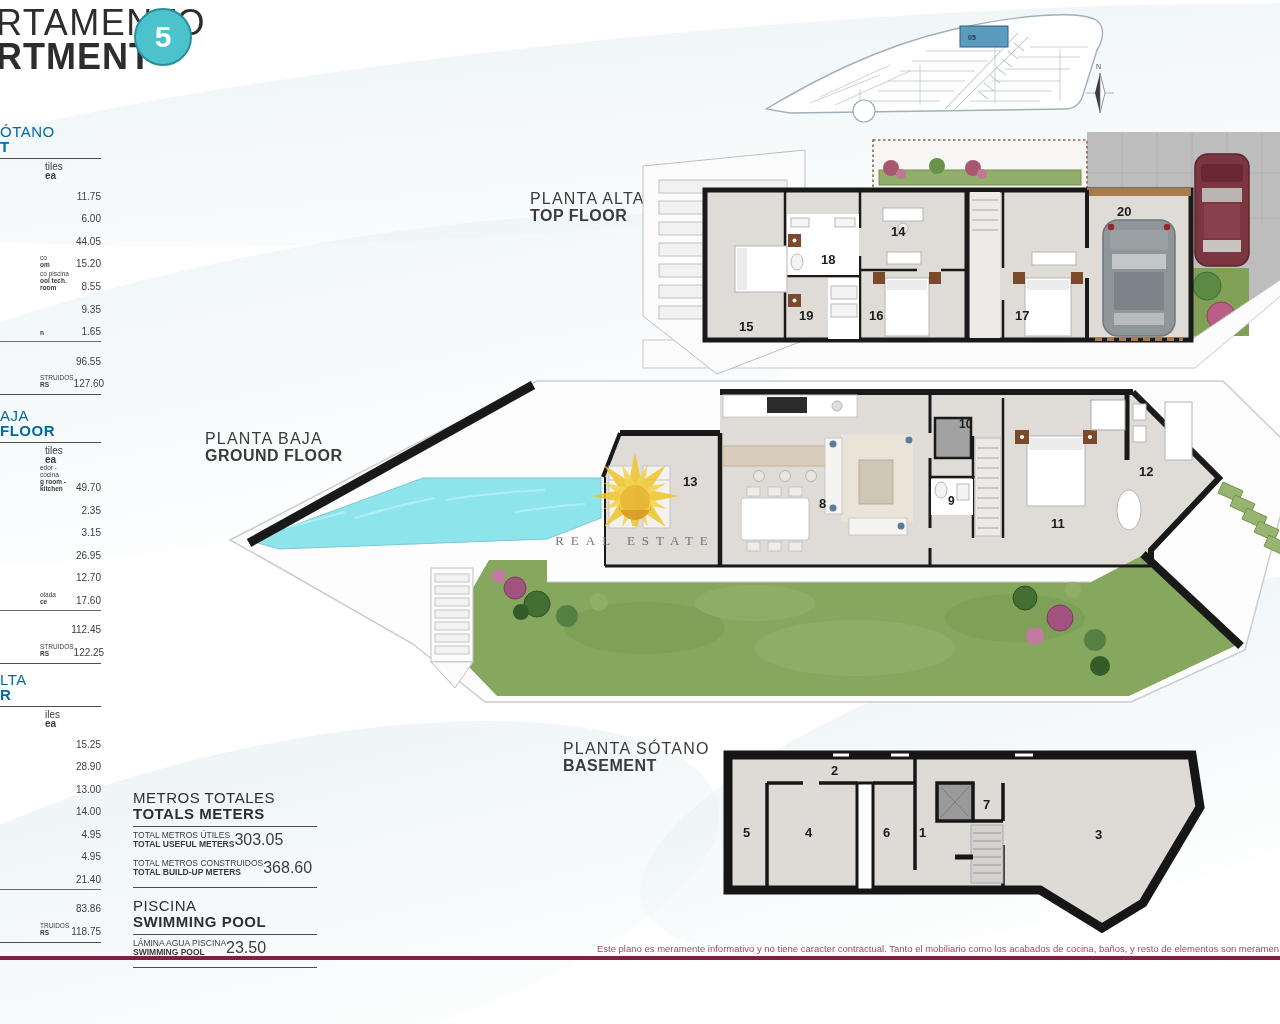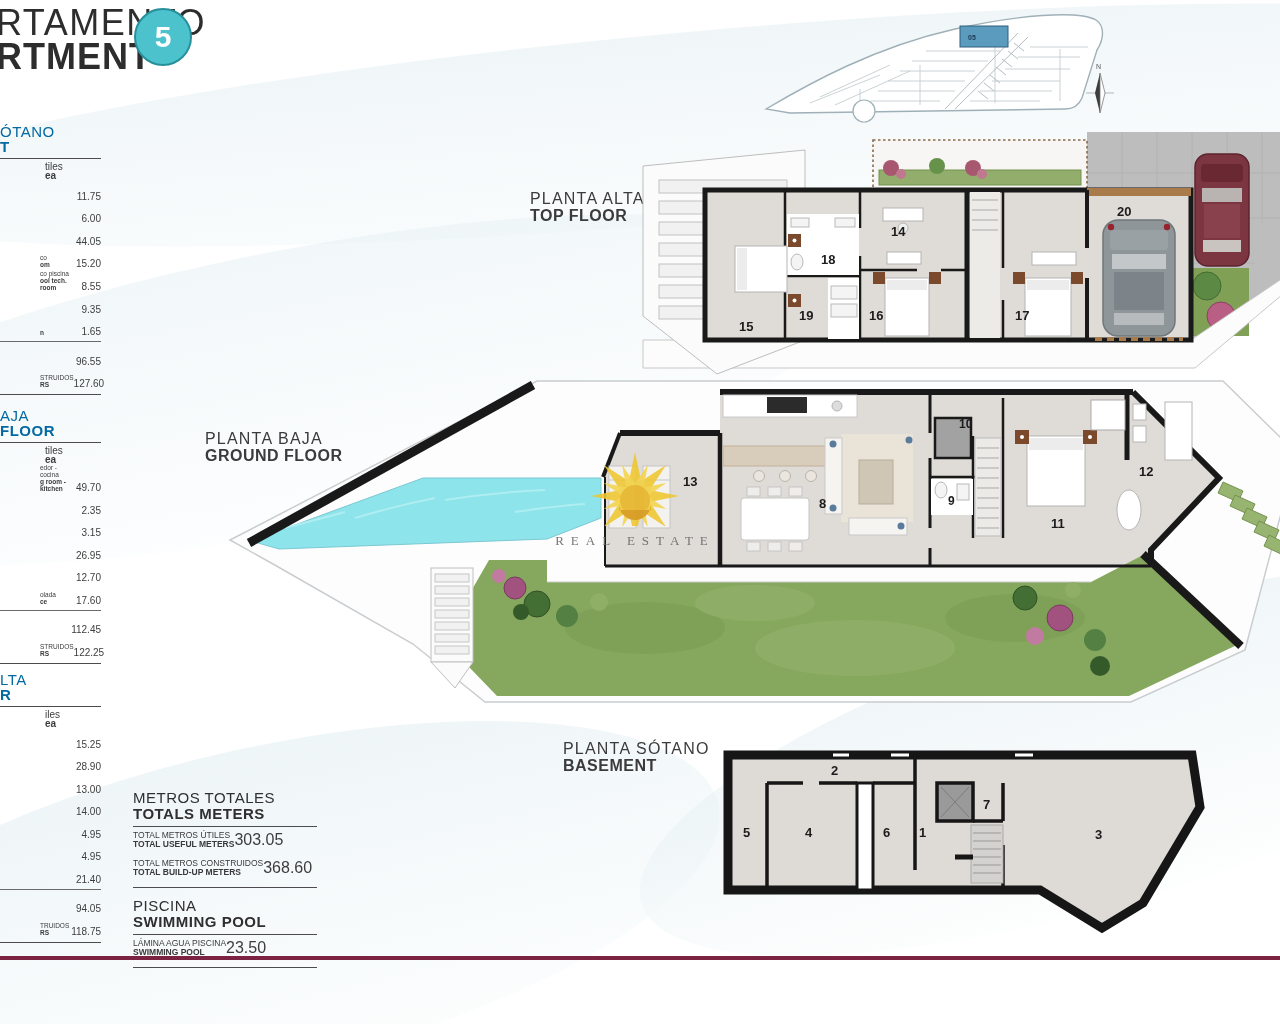--- a/index.html
+++ b/index.html
@@ -209,21 +209,21 @@
         <div class="lbl"><span></span><b></b></div>
         <div class="val">4.95</div>
       </div>
     <div class="srow">
         <div class="lbl"><span></span><b></b></div>
         <div class="val">21.40</div>
       </div>
     <hr class="rule2">
     <div class="srow">
         <div class="lbl"><span></span><b></b></div>
-        <div class="val">94.05</div>
+        <div class="val">83.86</div>
       </div>
     <div class="srow">
         <div class="lbl"><span>TRUIDOS</span><b>RS</b></div>
         <div class="val">118.75</div>
       </div>
     <hr class="rule">
   </div>
 
   <div class="totblock layer">
     <div class="tot-title">
@@ -588,15 +588,16 @@
 
     <text x="204" y="92" class="rn">1</text>
     <text x="116" y="30" class="rn">2</text>
     <text x="380" y="94" class="rn">3</text>
     <text x="90" y="92" class="rn">4</text>
     <text x="28" y="92" class="rn">5</text>
     <text x="168" y="92" class="rn">6</text>
     <text x="268" y="64" class="rn">7</text>
   </svg>
 
+  <div class="disclaimer">Este plano es meramente informativo y no tiene caracter contractual. Tanto el mobiliario como los acabados de cocina, baños, y resto de elementos son meramen</div>
   <div class="footer-line"></div>
 
 </div>
 
 </body></html>

